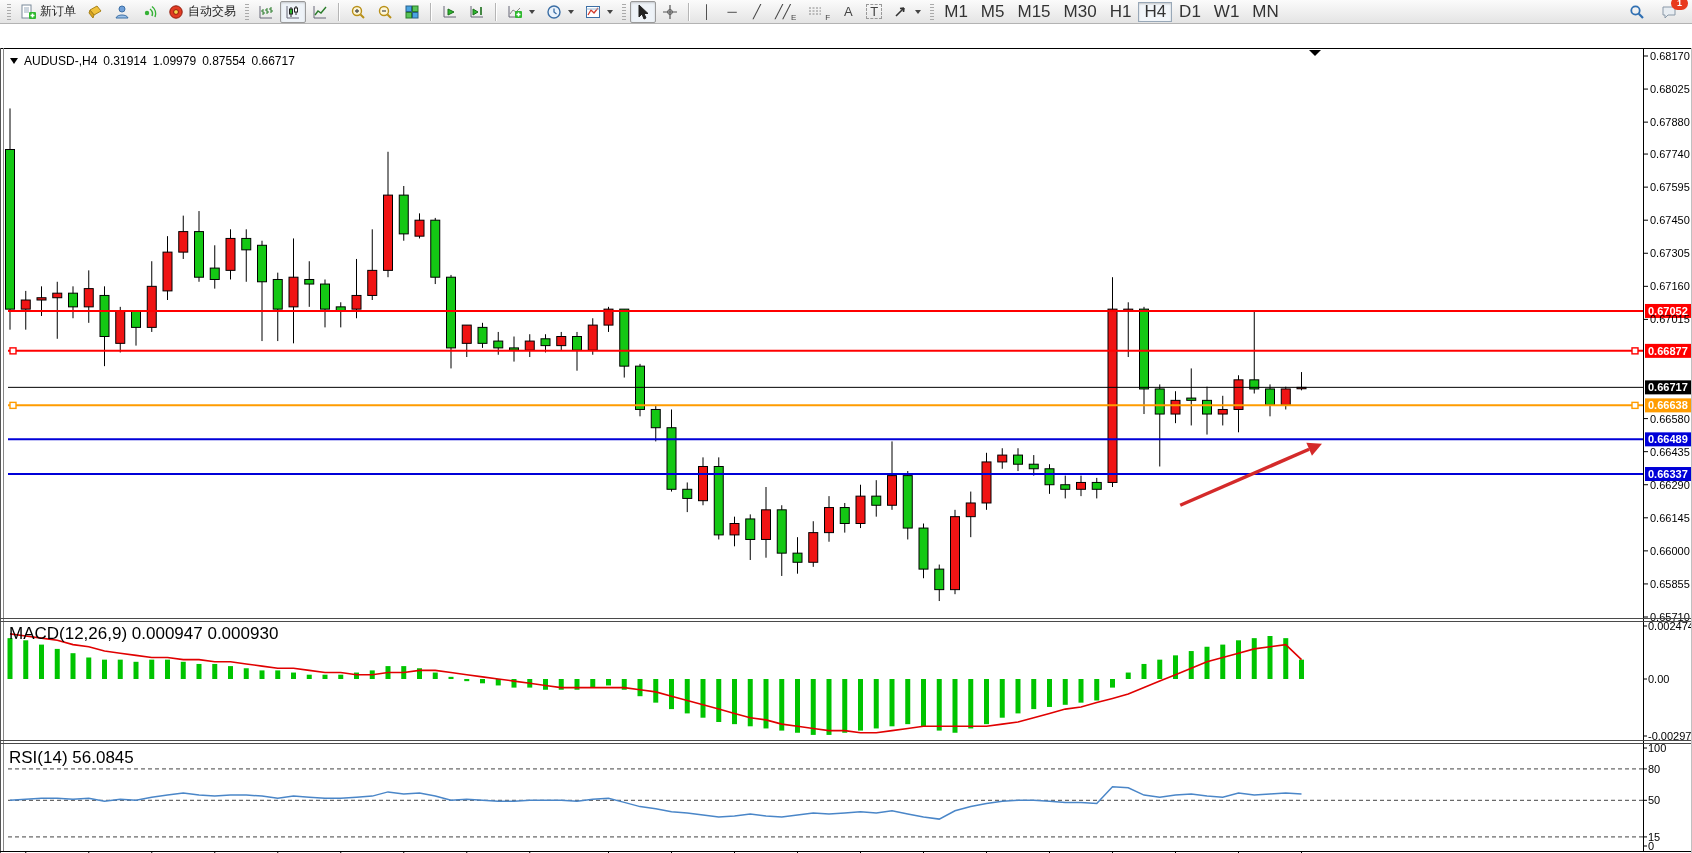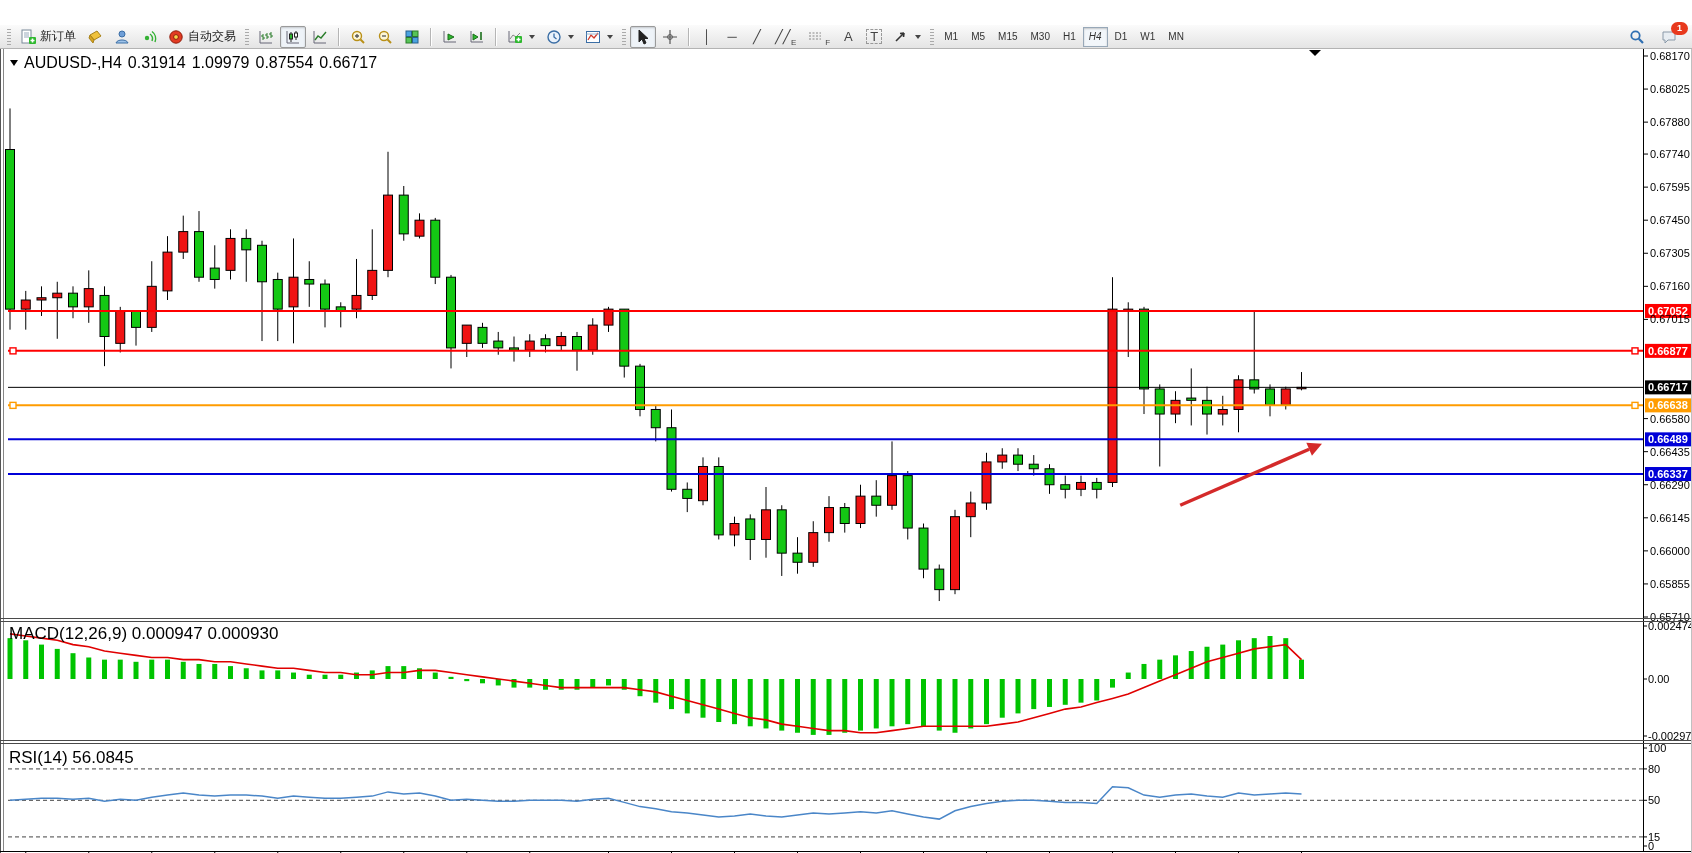--- a/index.html
+++ b/index.html
@@ -1,44 +1,44 @@
 <!DOCTYPE html>
 <html><head>
 <meta charset="utf-8">
 <style>
   html,body{margin:0;padding:0;width:1692px;height:853px;overflow:hidden;background:#ffffff;
     font-family:"Liberation Sans",sans-serif;}
   
   .toolbar{position:absolute;top:0;left:0;width:1692px;height:24px;box-sizing:border-box;
     background:linear-gradient(#fbfbfb,#e4e4e4);border-bottom:1px solid #b3b3b3;
-    display:flex;align-items:center;padding:0 4px;gap:1px;z-index:5;font-size:12px;color:#222;margin-top:25px;}
+    display:flex;align-items:center;padding:0 4px;gap:1px;z-index:5;font-size:12px;color:#222;}
   .tbtn{height:20px;display:flex;align-items:center;gap:4px;padding:0 4px;border:1px solid transparent;
     border-radius:2px;cursor:default;white-space:nowrap;}
   .tbtn.pressed{border:1px solid #9a9a9a;background:#eef3f8;box-shadow:inset 0 1px 2px rgba(0,0,0,.18);}
-  .tf-btn{height:18px;padding:0 5px;font-size:10px;color:#333;display:flex;align-items:center;
+  .tf-btn{height:18px;padding:0 5px;font-size:17px;color:#333;display:flex;align-items:center;
     border:1px solid transparent;}
-  .tf-btn.pressed{border:1px solid #98a8b8;background:#f2f6fa;box-shadow:inset 0 1px 2px rgba(0,0,0,.2);font-style:italic;}
+  .tf-btn.pressed{border:1px solid #98a8b8;background:#f2f6fa;box-shadow:inset 0 1px 2px rgba(0,0,0,.2);}
   .sep{width:1px;height:18px;background:#b5b5b5;border-right:1px solid #fff;margin:0 4px;}
   .grip{width:4px;height:16px;margin:0 3px;
     background:repeating-linear-gradient(to bottom,#aaa 0 1px,transparent 1px 3px);}
   .icon16{width:16px;height:16px;display:inline-block;}
   .glyph{font-size:13px;line-height:16px;width:14px;text-align:center;color:#444;}
   .caret{width:0;height:0;border-left:3px solid transparent;border-right:3px solid transparent;
     border-top:4px solid #444;margin-left:2px;}
   .toolbar-right{margin-left:auto;display:flex;align-items:center;gap:6px;padding-right:6px;}
   .chat-wrap{position:relative;}
   .badge{position:absolute;top:-5px;right:-7px;min-width:13px;height:13px;border-radius:7px;
     background:#e8391d;color:#fff;font-size:9px;font-weight:bold;display:flex;align-items:center;
     justify-content:center;padding:0 2px;}
   .sub{font-size:8px;color:#444;margin-left:-2px;align-self:flex-end;}
   
   .chart-window{position:absolute;top:24px;left:0;width:1692px;height:829px;background:#fff;z-index:1;}
   #chart-svg{position:absolute;top:0;left:0;z-index:1;}
   .overlay{position:absolute;z-index:3;color:#000;}
-  .chart-title{top:30px;left:10px;font-size:16px;display:flex;align-items:center;gap:6px;}
+  .chart-title{top:30px;left:10px;font-size:12px;display:flex;align-items:center;gap:6px;}
   .title-tri{width:0;height:0;border-left:4px solid transparent;border-right:4px solid transparent;
     border-top:6px solid #000;}
   .ind-label{font-size:17px;}
   .macd-label{top:600px;left:9px;}
   .rsi-label{top:724px;left:9px;}
 </style>
 </head>
 <body>
 
 <div class="toolbar">

